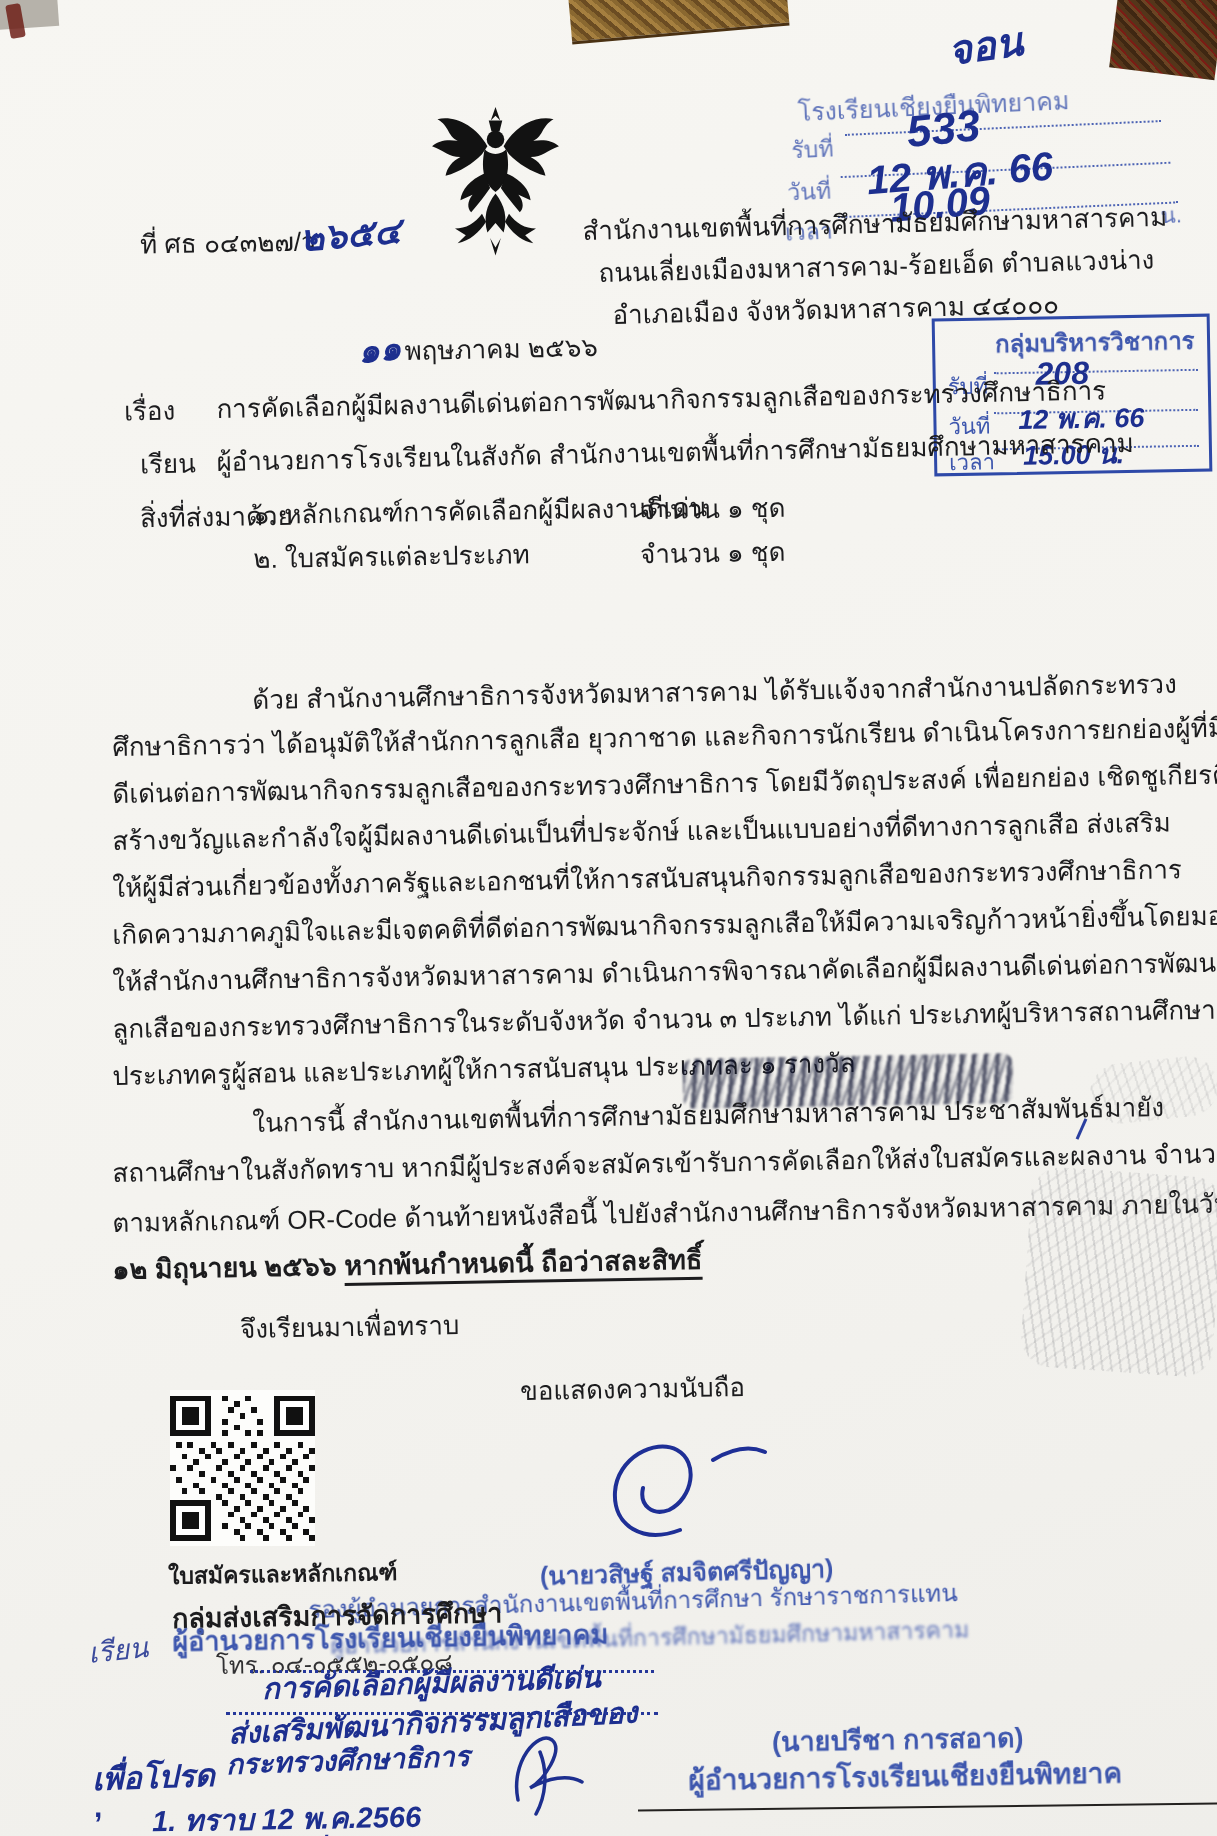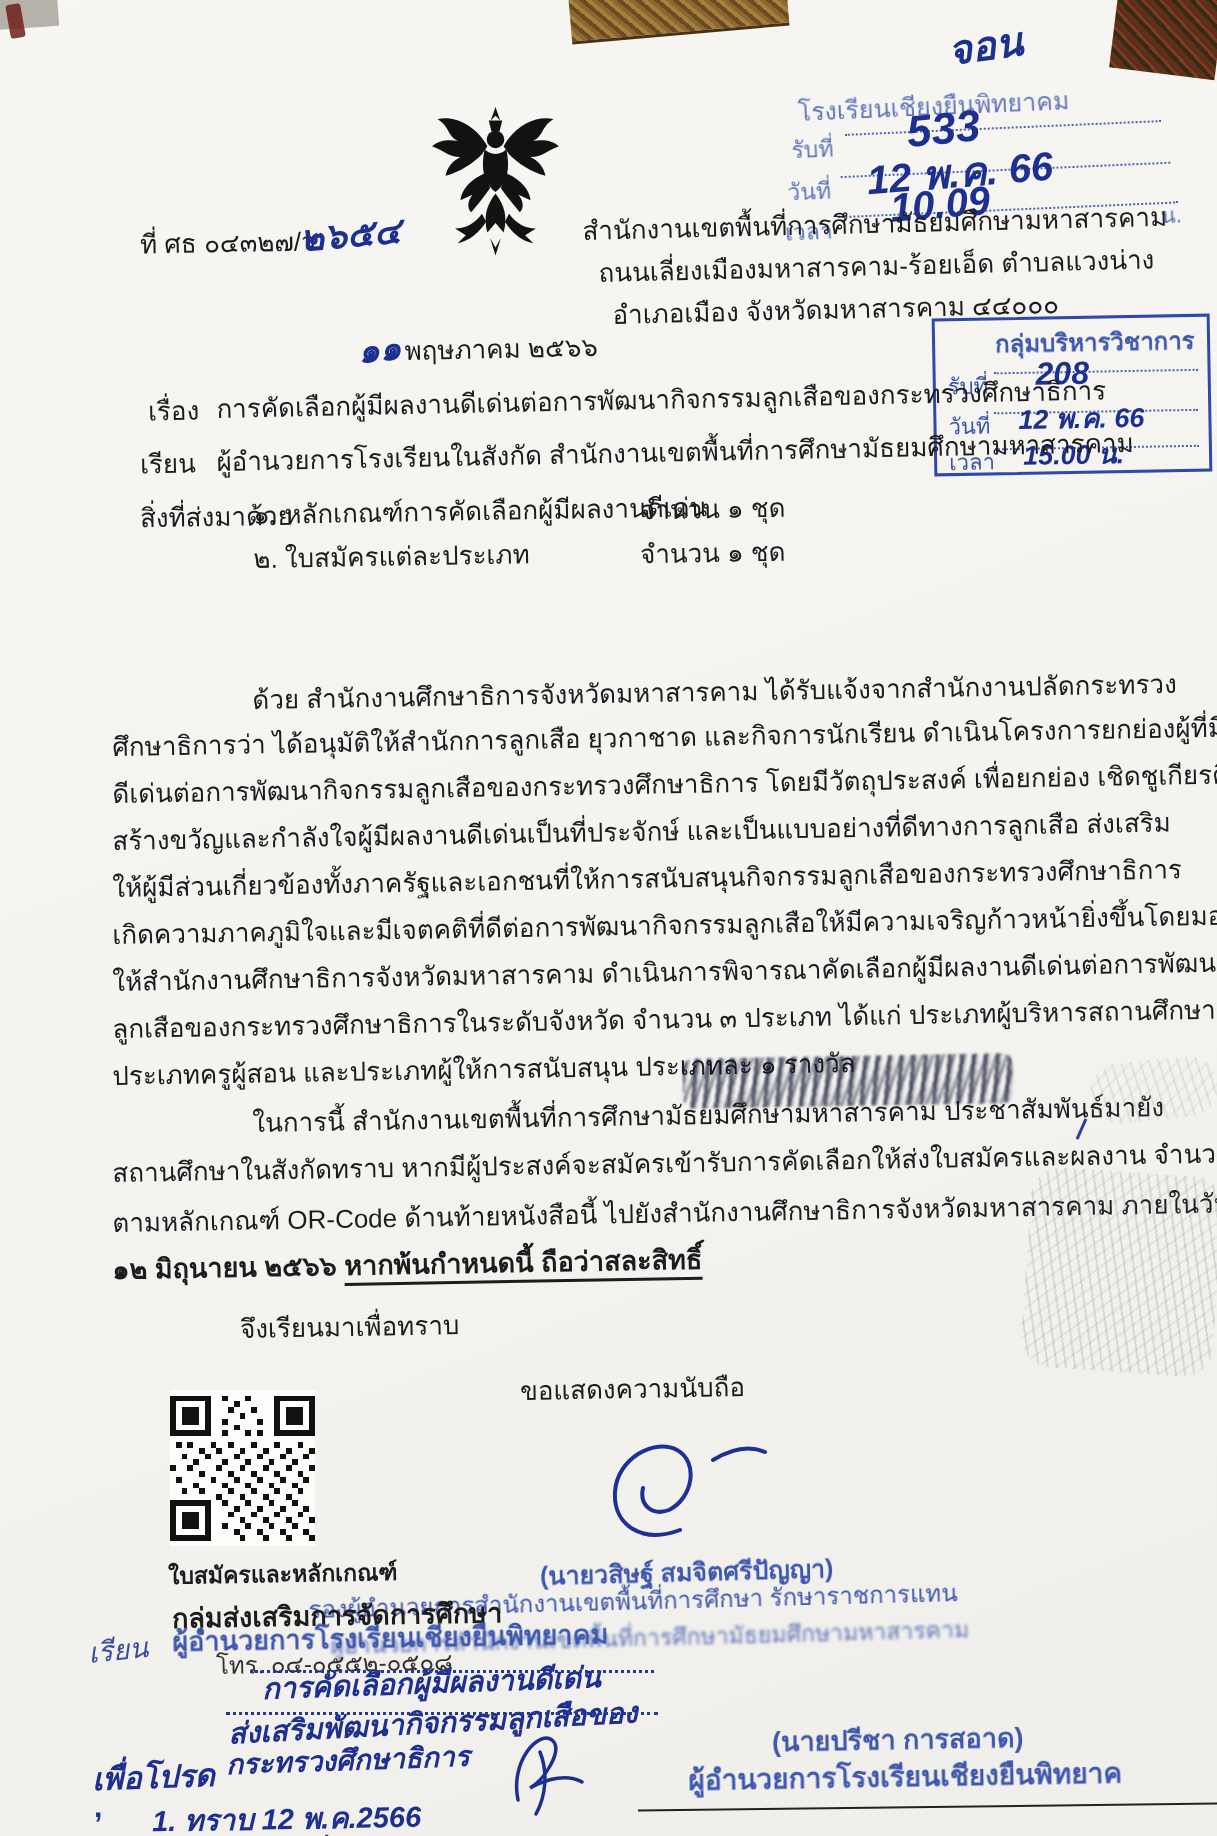--- a/index.html
+++ b/index.html
@@ -89,21 +89,21 @@
     <span class="dotted" style="left:58px;top:52px;width:204px;"></span>
     <span class="t hw" style="left:100px;top:36px;font-size:32px;font-style:italic;font-weight:bold;">208</span>
     <span class="t stampblue" style="left:12px;top:88px;font-size:22px;">วันที่</span>
     <span class="dotted" style="left:58px;top:92px;width:204px;"></span>
     <span class="t hw" style="left:82px;top:78px;font-size:27px;font-style:italic;font-weight:bold;">12 พ.ค. 66</span>
     <span class="t stampblue" style="left:12px;top:124px;font-size:22px;">เวลา</span>
     <span class="dotted" style="left:58px;top:128px;width:204px;"></span>
     <span class="t hw" style="left:86px;top:114px;font-size:27px;font-style:italic;font-weight:bold;">15.00 น.</span>
   </div>
 
-  <div class="t print" style="left:148px;top:390px;transform:rotate(-1deg);">เรื่อง</div>
+  <div class="t print" style="left:124px;top:390px;transform:rotate(-1deg);">เรื่อง</div>
   <div class="t print" style="left:216px;top:388px;transform:rotate(-1.2deg);transform-origin:left top;">การคัดเลือกผู้มีผลงานดีเด่นต่อการพัฒนากิจกรรมลูกเสือของกระทรวงศึกษาธิการ</div>
   <div class="t print" style="left:140px;top:443px;transform:rotate(-1deg);">เรียน</div>
   <div class="t print" style="left:216px;top:441px;transform:rotate(-1.2deg);transform-origin:left top;">ผู้อำนวยการโรงเรียนในสังกัด สำนักงานเขตพื้นที่การศึกษามัธยมศึกษามหาสารคาม</div>
 
   <div class="t print" style="left:140px;top:496px;transform:rotate(-1deg);">สิ่งที่ส่งมาด้วย</div>
   <div class="t print" style="left:253px;top:494px;transform:rotate(-1deg);transform-origin:left top;">๑. หลักเกณฑ์การคัดเลือกผู้มีผลงานดีเด่น</div>
   <div class="t print" style="left:640px;top:488px;transform:rotate(-1deg);">จำนวน ๑ ชุด</div>
   <div class="t print" style="left:253px;top:538px;transform:rotate(-1deg);transform-origin:left top;">๒. ใบสมัครแต่ละประเภท</div>
   <div class="t print" style="left:640px;top:532px;transform:rotate(-1deg);">จำนวน ๑ ชุด</div>
 

